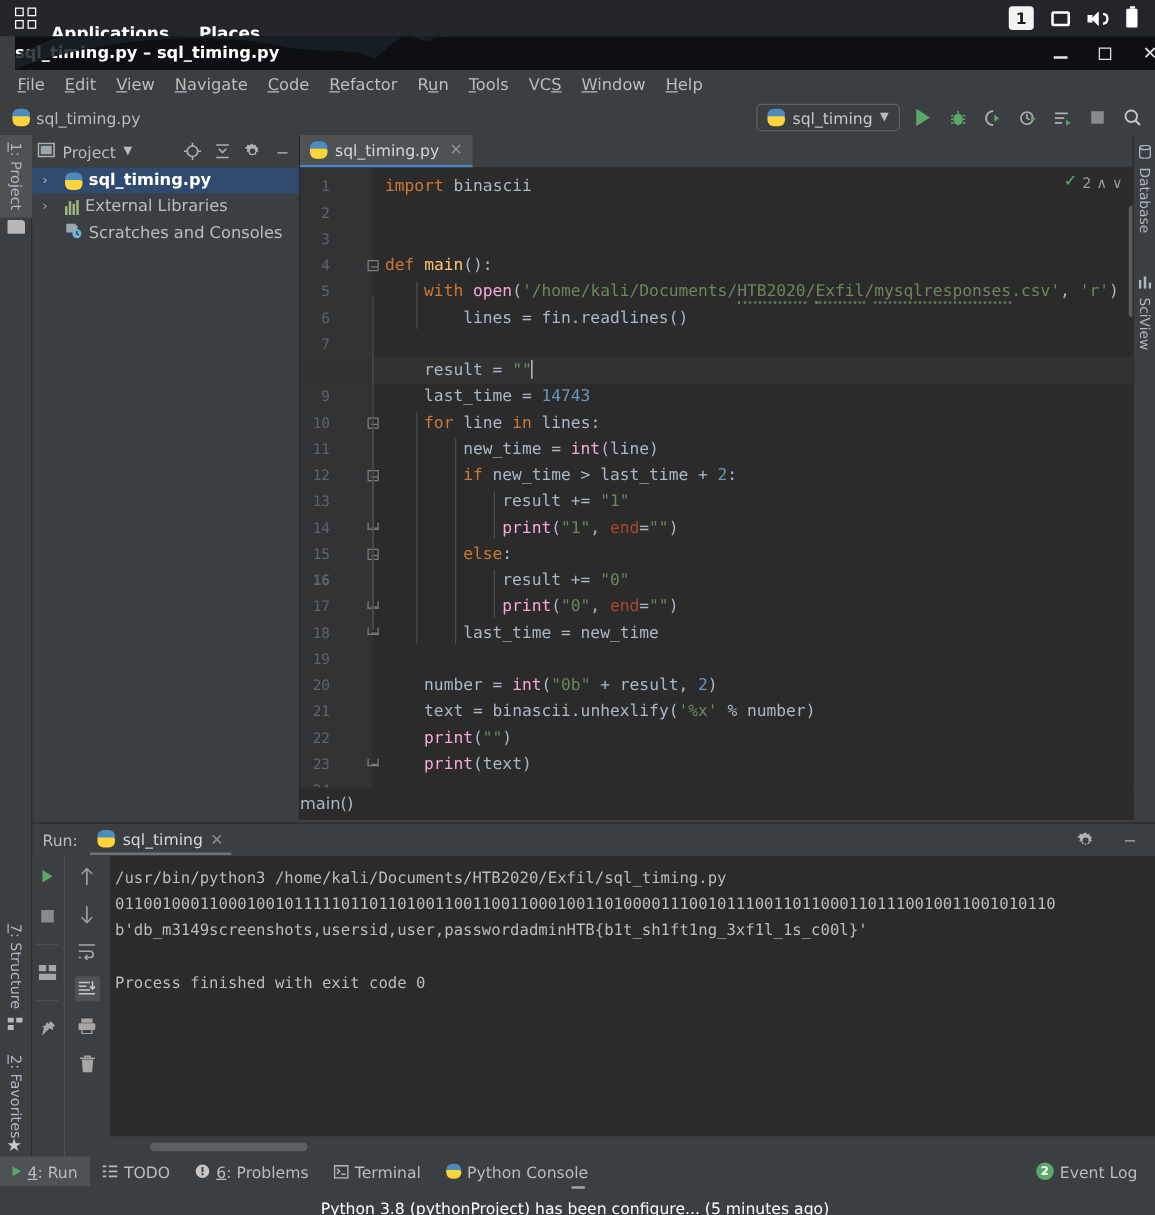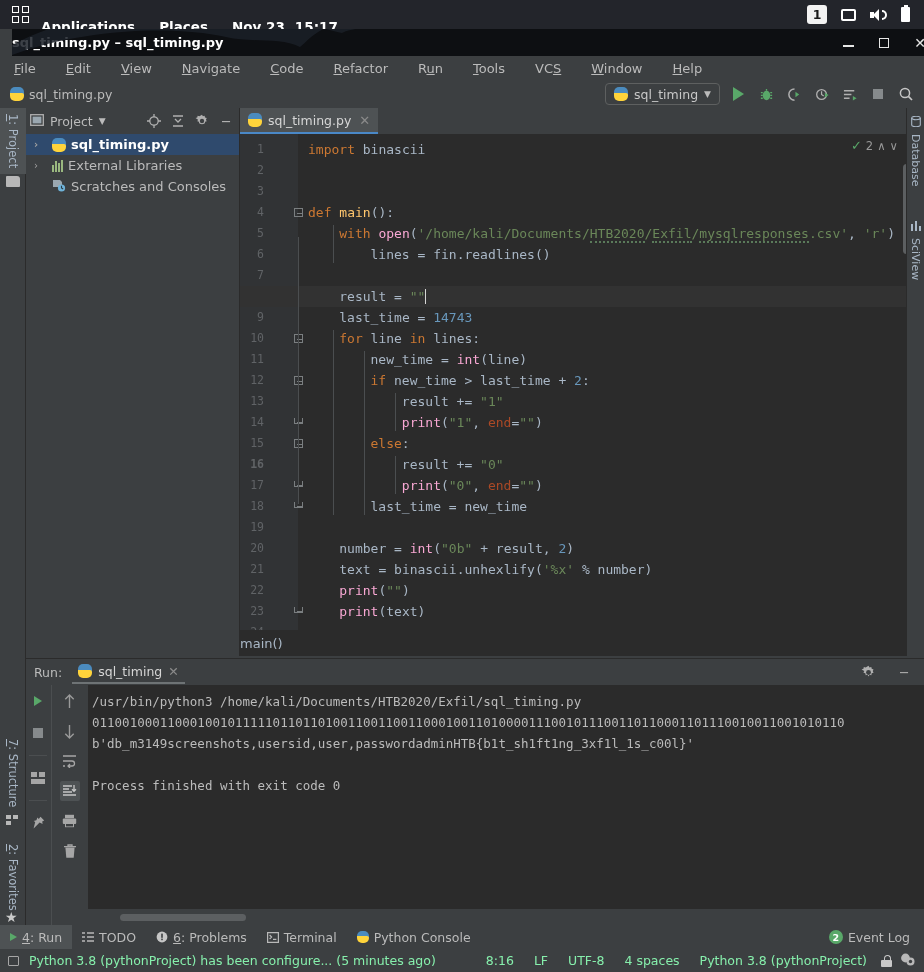--- a/index.html
+++ b/index.html
@@ -59,21 +59,21 @@
     opacity: .85; pointer-events: none;
   }
   #titlebar .wbtns { position: absolute; right: 8px; top: 0; height: 27px; display: flex; align-items: center; gap: 20px; }
   .wbtn { width: 16px; height: 16px; display: flex; align-items: center; justify-content: center; color: #e6e6e6; font-size: 14px; font-weight: normal; }
   .wbtn .min { display: block; width: 11px; height: 1.5px; background: #e6e6e6; margin-top: 7px; }
   .wbtn .max { display: block; width: 10px; height: 10px; border: 1.5px solid #e6e6e6; }
 
   
   #menubar {
     position: absolute; left: 0; top: 56px; width: 924px; height: 24px;
-    background: #3c3f41; display: flex; align-items: center; padding-left: 6px; gap: 14px;
+    background: #3c3f41; display: flex; align-items: center; padding-left: 6px; gap: 0px;
     font-size: 13px; color: #bbbbbb;
   }
   #menubar .mi { padding: 2px 8px; cursor: default; }
   #menubar .mi u { text-decoration: underline; }
 
   
   #toolbar {
     position: absolute; left: 0; top: 80px; width: 924px; height: 28px;
     background: #3c3f41; display: flex; align-items: center;
   }
@@ -207,21 +207,21 @@
   }
   .btab { display: flex; align-items: center; gap: 5px; padding: 3px 10px; height: 24px; }
   .btab.active { background: #4e5254; }
   .btab u { text-decoration: underline; }
   #bottom-tabs .spacer { flex: 1; }
   .evt-badge { width: 14px; height: 14px; border-radius: 50%; background: #59a869; color: #fff; font-size: 9.5px; display: flex; align-items: center; justify-content: center; font-weight: bold; }
 
   
   #statusbar {
     position: absolute; left: 0; top: 949px; width: 924px; height: 23px;
-    background: #3c3f41; display: flex; align-items: center; font-size: 12.5px; color: #86efac; padding: 0 8px; gap: 8px;
+    background: #3c3f41; display: flex; align-items: center; font-size: 12.5px; color: #ffffff; padding: 0 8px; gap: 8px; flex-direction: column;
   }
   #statusbar .spacer { flex: 1; }
   #statusbar .sitem { padding: 0 6px; }
   .mini-win { width: 11px; height: 10px; border: 1.5px solid #a6a6a6; border-radius: 1px; }
   .lock-ic { width: 11px; height: 12px; position: relative; }
   .lock-ic .body { position: absolute; bottom: 0; left: 0; width: 11px; height: 7px; background: #c9c9c9; border-radius: 1px; }
   .lock-ic .sh { position: absolute; top: 0; left: 3px; width: 7px; height: 6px; border: 1.5px solid #c9c9c9; border-bottom: none; border-radius: 4px 4px 0 0; }
 </style>
 </head>
 <body>
@@ -232,24 +232,20 @@
       <i></i>
       <i></i>
       <i></i>
     </div>
   <div class="gb-item">
       <span>Applications</span>
     </div>
   <div class="gb-item">
       <span>Places</span>
     </div>
-  <div class="gb-item" style="gap:10px;">
-    <span>Nov 23</span>
-    <span>15:17</span>
-  </div>
   <div id="gnome-right">
     <span class="ws-badge">1</span>
     <span class="scr-icon"></span>
     <span class="spk-icon">
         <i class="body"></i>
         <i class="cone"></i>
         <i class="wave"></i>
       </span>
     <span class="bat-icon"></span>
   </div>

